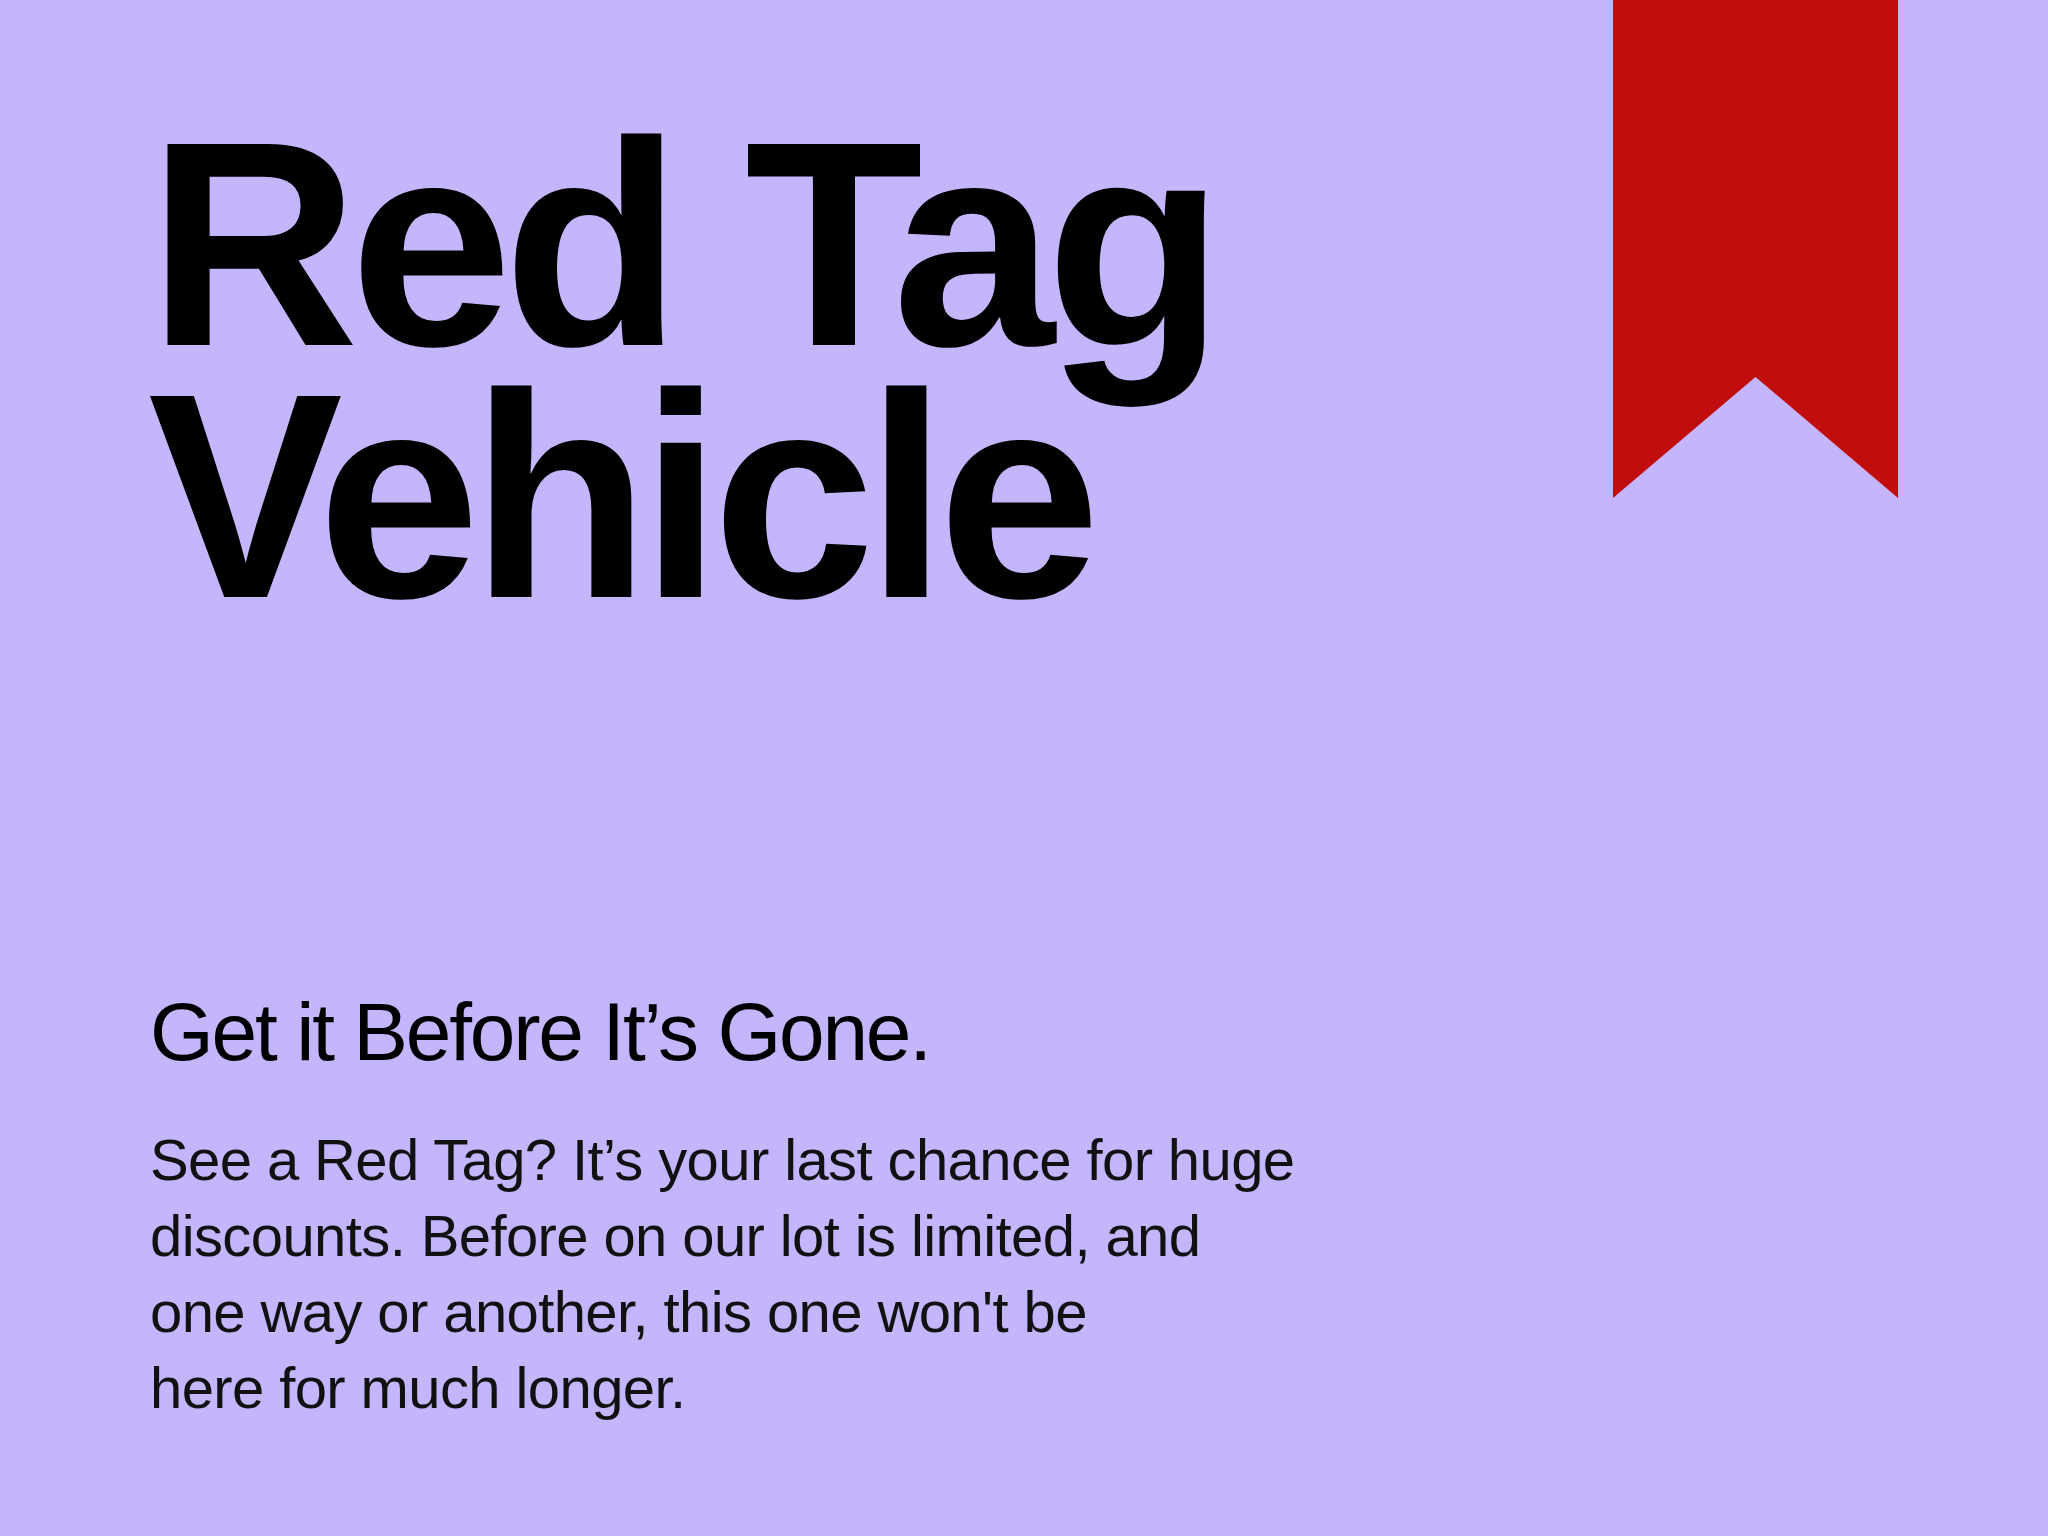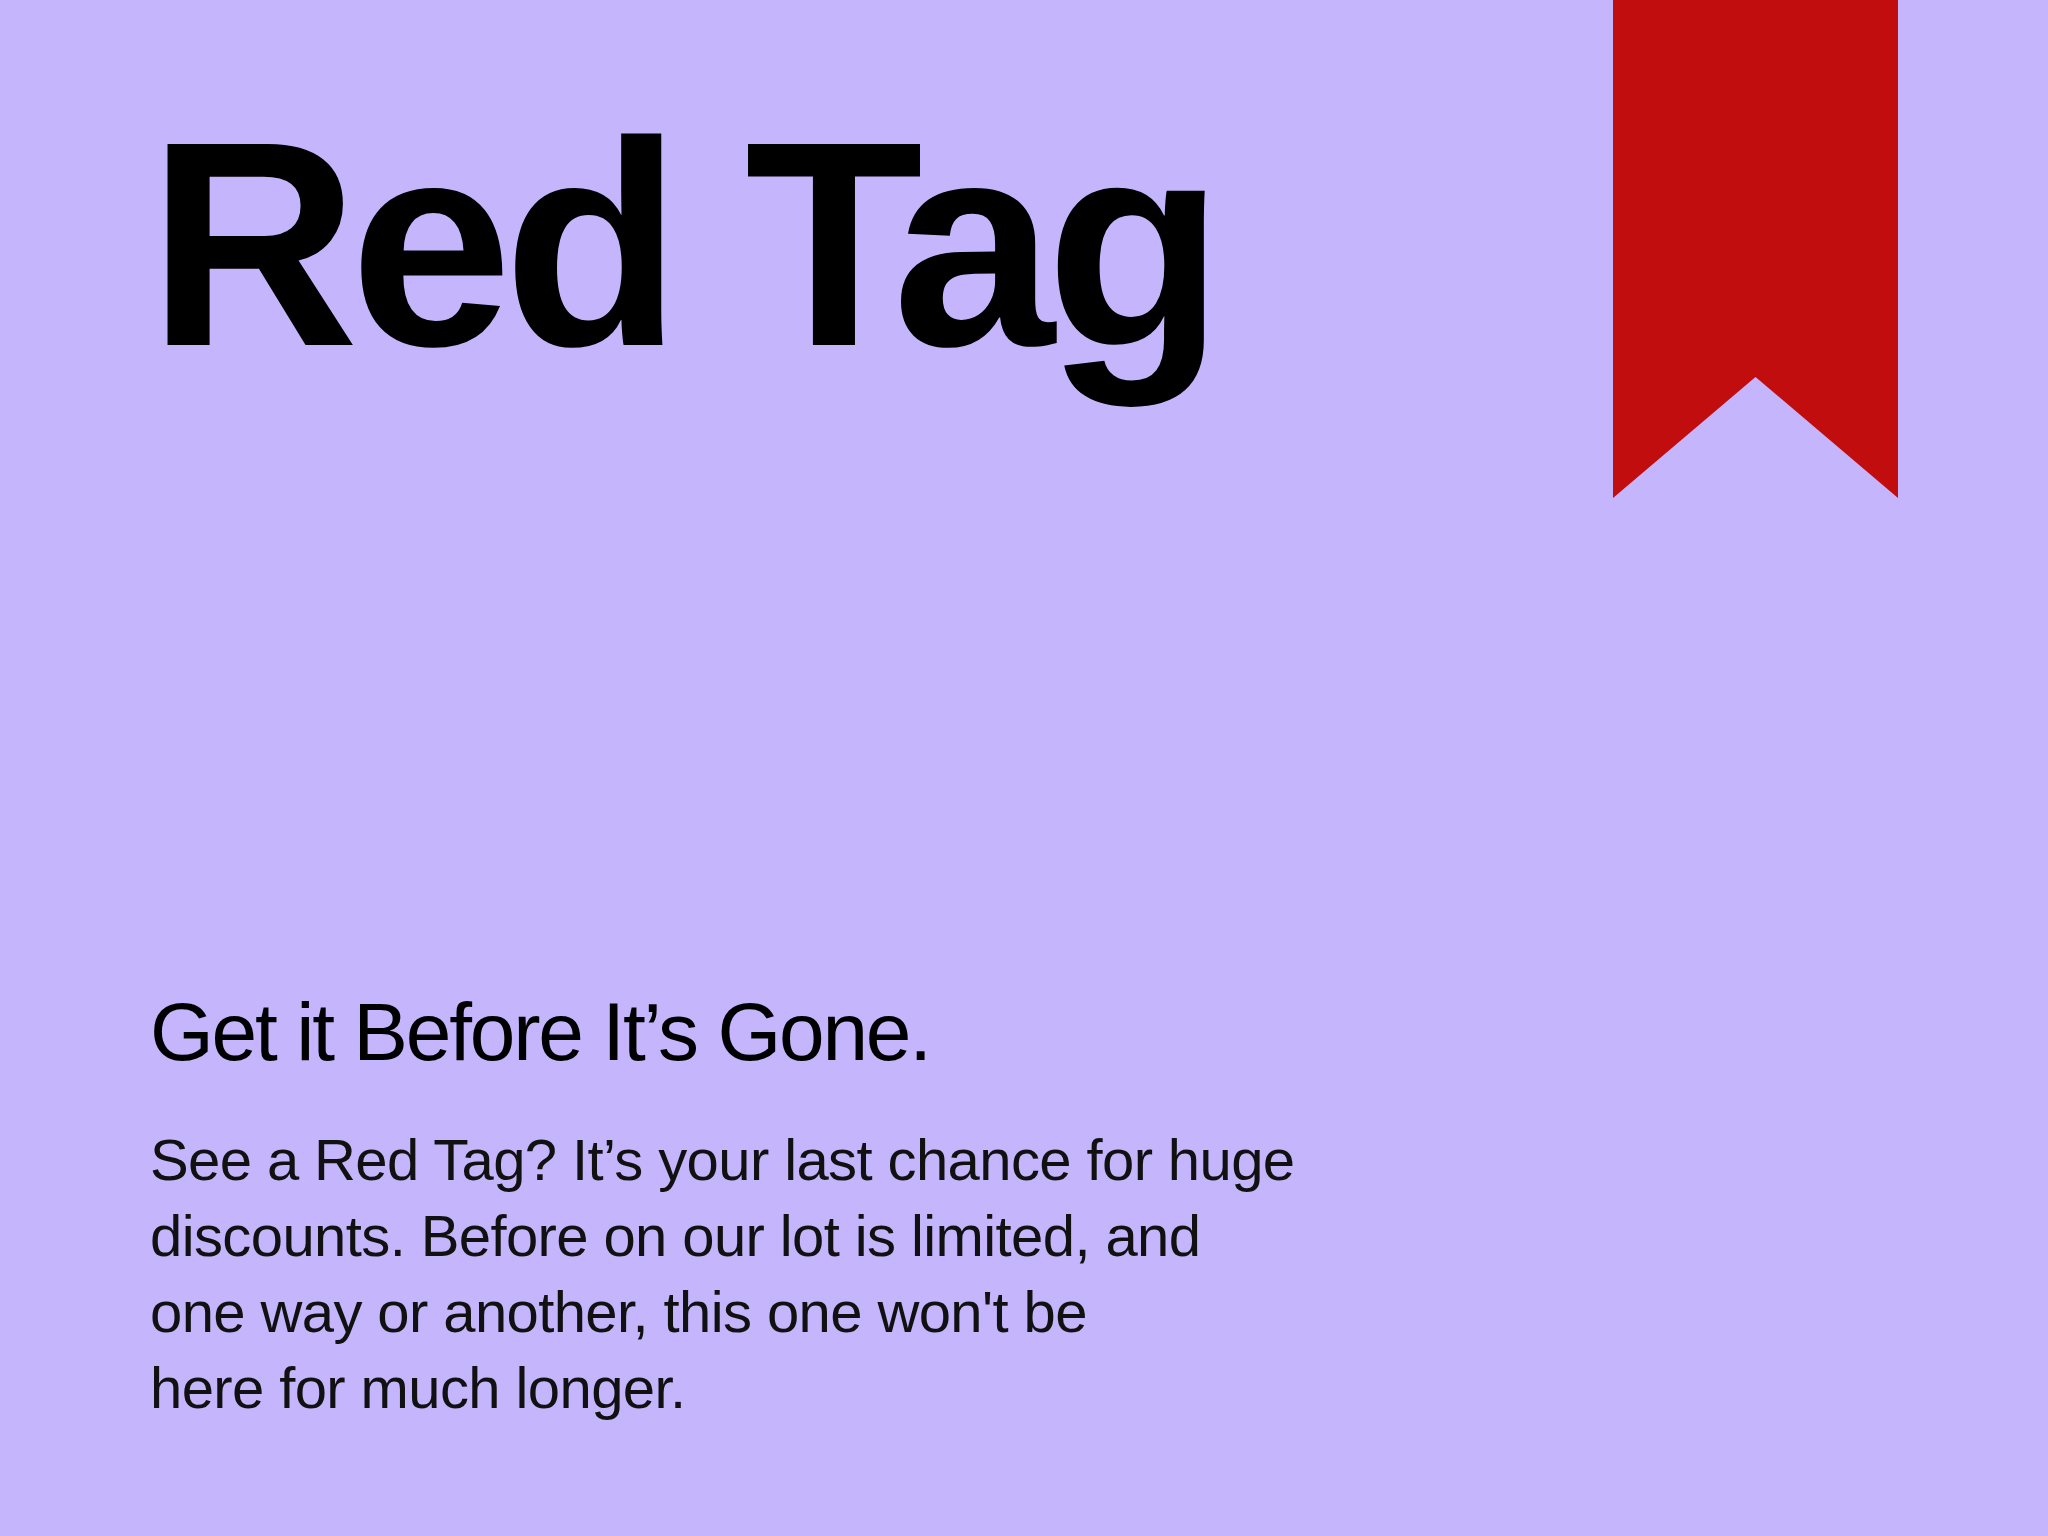--- a/index.html
+++ b/index.html
@@ -93,20 +93,21 @@
 <div id="promo-card">
 
   <div id="ribbon">
     <svg viewBox="0 0 285 502" preserveAspectRatio="none" aria-hidden="true">
       <path d="M0 0 H285 V502 L142.5 381 L0 502 Z" fill="#C10D0D"></path>
     </svg>
   </div>
 
   <div id="headline">
     <span class="headline-line">Red Tag</span>
+    <span class="headline-line">Vehicle</span>
   </div>
 
   <div id="subheading">Get it Before It’s Gone.</div>
 
   <div id="body-copy">
     <span class="body-line">See a Red Tag? It’s your last chance for huge</span>
     <span class="body-line">discounts. Before on our lot is limited, and</span>
     <span class="body-line">one way or another, this one won't be</span>
     <span class="body-line">here for much longer.</span>
   </div>

